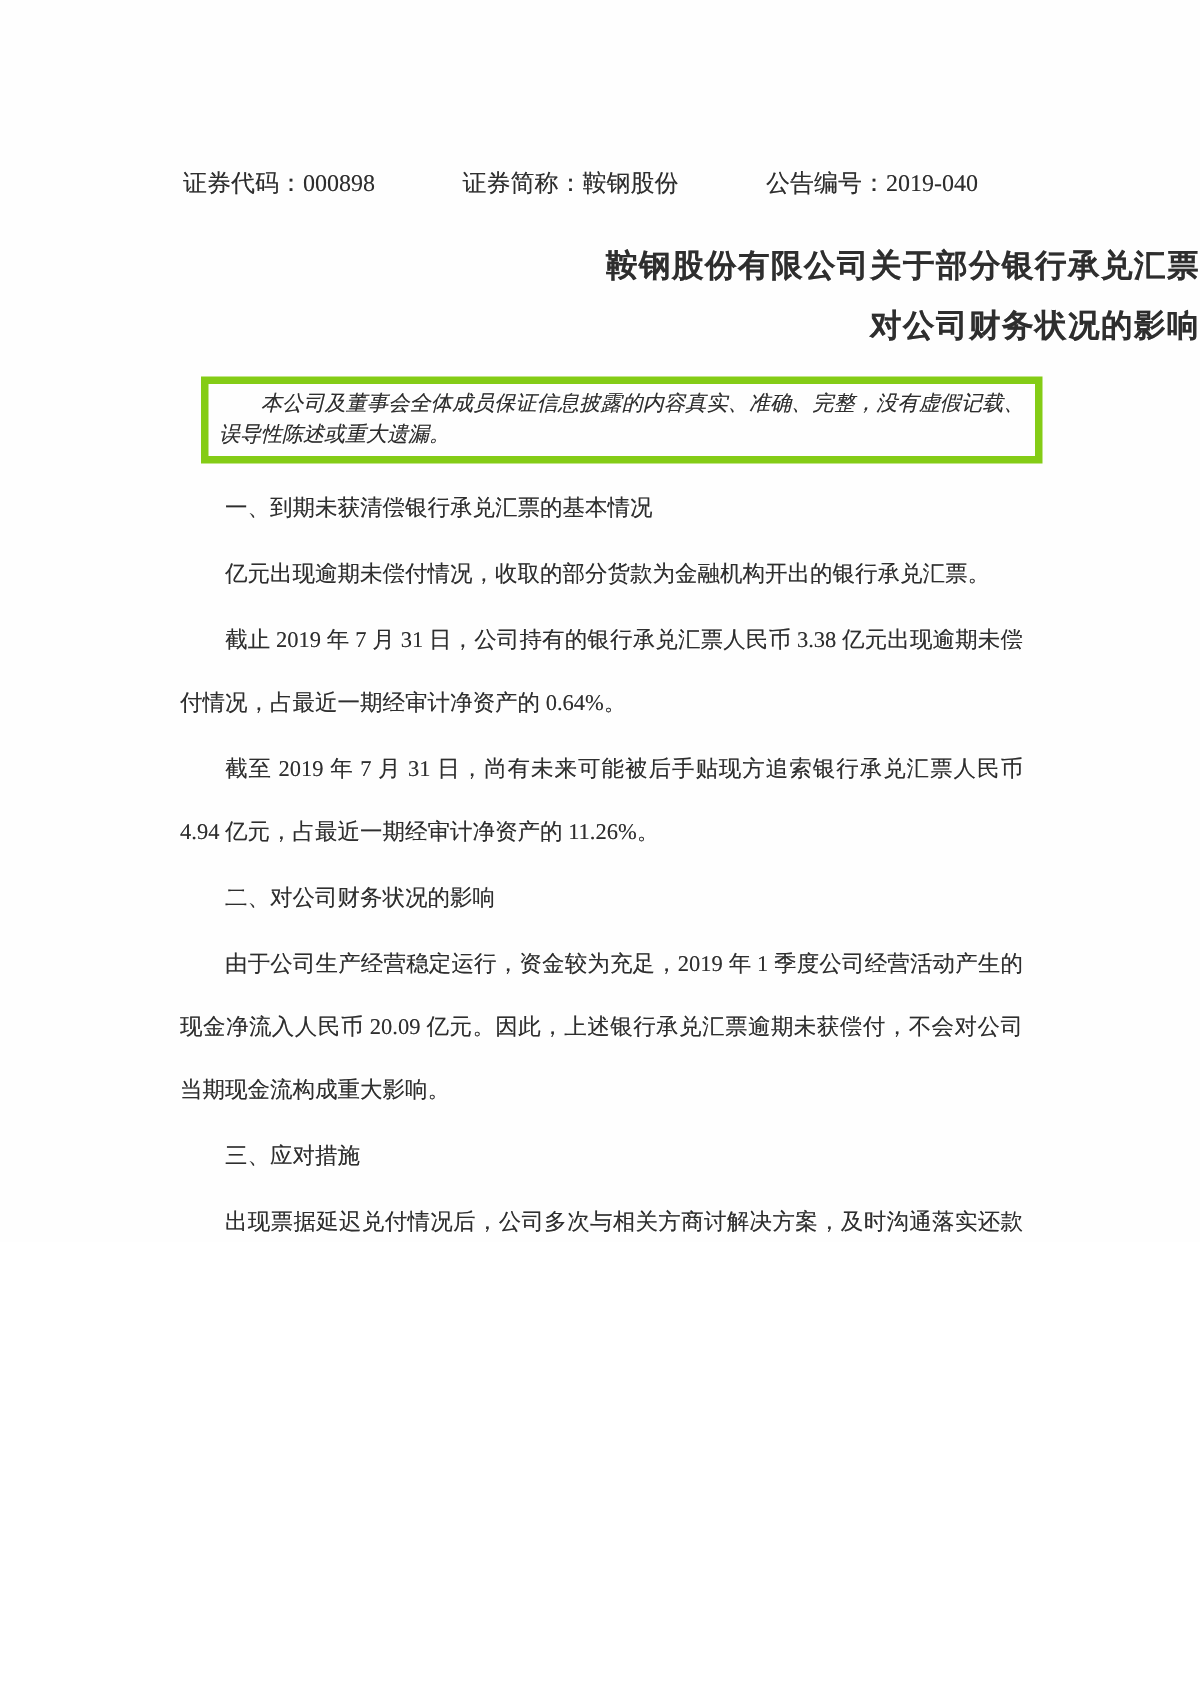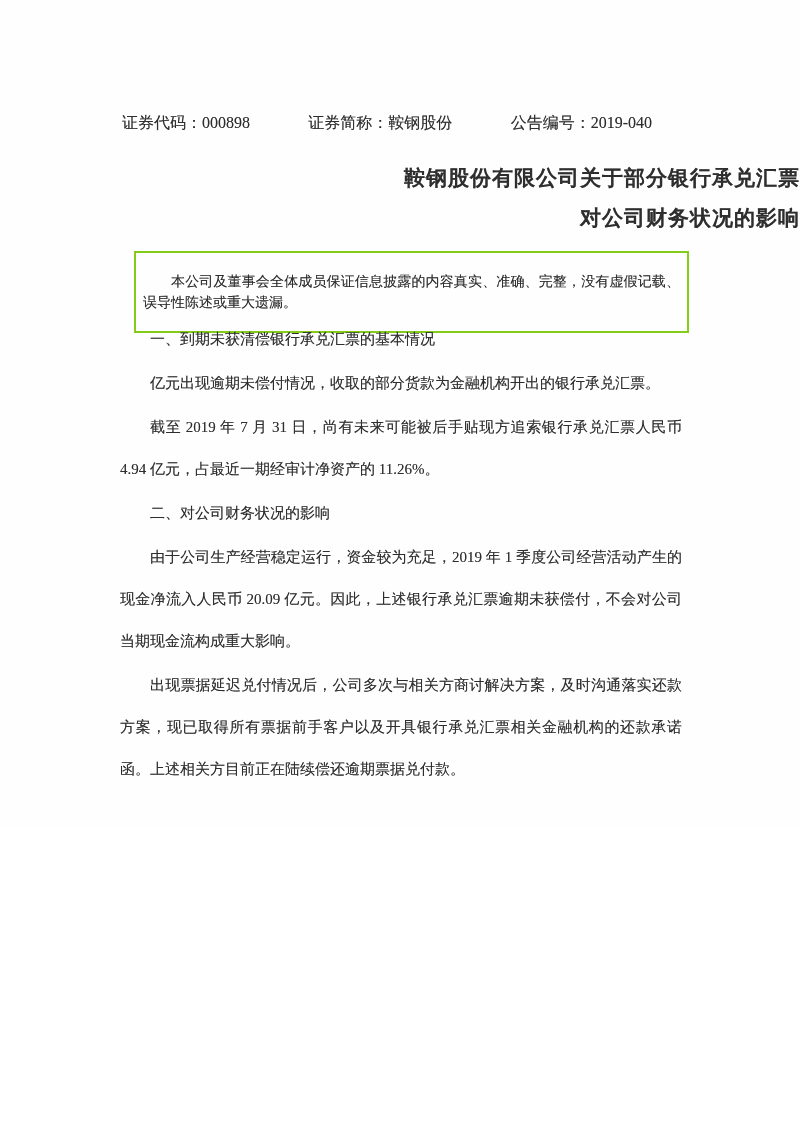--- a/index.html
+++ b/index.html
@@ -26,25 +26,26 @@
     text-align: right;
     font-family: "Liberation Sans", "DejaVu Sans", sans-serif;
     font-weight: bold;
     font-size: 21px;
     letter-spacing: 1px;
   }
   .title-line { line-height: 40px; }
   .disclaimer-box {
     position: absolute;
     left: 134px; top: 251px; width: 537px;
-    border: 2px solid #84cc16;
-    padding: 18px 7px;
+    border: 5px solid #84cc16;
+    padding: 3px 7px;
     font-size: 14px;
     line-height: 21px;
     text-align: justify;
+    font-style: italic;
   }
   .disclaimer-text { text-indent: 2em; }
   .body-block {
     position: absolute;
     left: 120px; top: 318px; width: 562px;
     font-size: 15px;
     line-height: 42px;
     text-align: justify;
   }
   .body-block p { margin: 0 0 2px 0; text-indent: 2em; }
@@ -72,23 +73,25 @@
     <div class="title-line">对公司财务状况的影响</div>
   </div>
 
   <div class="disclaimer-box">
     <div class="disclaimer-text">本公司及董事会全体成员保证信息披露的内容真实、准确、完整，没有虚假记载、误导性陈述或重大遗漏。</div>
   </div>
 
   <div class="body-block">
     <p>一、到期未获清偿银行承兑汇票的基本情况</p>
     <p>亿元出现逾期未偿付情况，收取的部分货款为金融机构开出的银行承兑汇票。</p>
+    <p>截止 2019 年 7 月 31 日，公司持有的银行承兑汇票人民币 3.38 亿元出现逾期未偿付情况，占最近一期经审计净资产的 0.64%。</p>
     <p>截至 2019 年 7 月 31 日，尚有未来可能被后手贴现方追索银行承兑汇票人民币 4.94 亿元，占最近一期经审计净资产的 11.26%。</p>
     <p>二、对公司财务状况的影响</p>
     <p>由于公司生产经营稳定运行，资金较为充足，2019 年 1 季度公司经营活动产生的现金净流入人民币 20.09 亿元。因此，上述银行承兑汇票逾期未获偿付，不会对公司当期现金流构成重大影响。</p>
+    <p>三、应对措施</p>
     <p>出现票据延迟兑付情况后，公司多次与相关方商讨解决方案，及时沟通落实还款方案，现已取得所有票据前手客户以及开具银行承兑汇票相关金融机构的还款承诺函。上述相关方目前正在陆续偿还逾期票据兑付款。</p>
   </div>
 
   <div class="footer">
     <span>1</span>
   </div>
 
 </div>
 
 </body></html>

